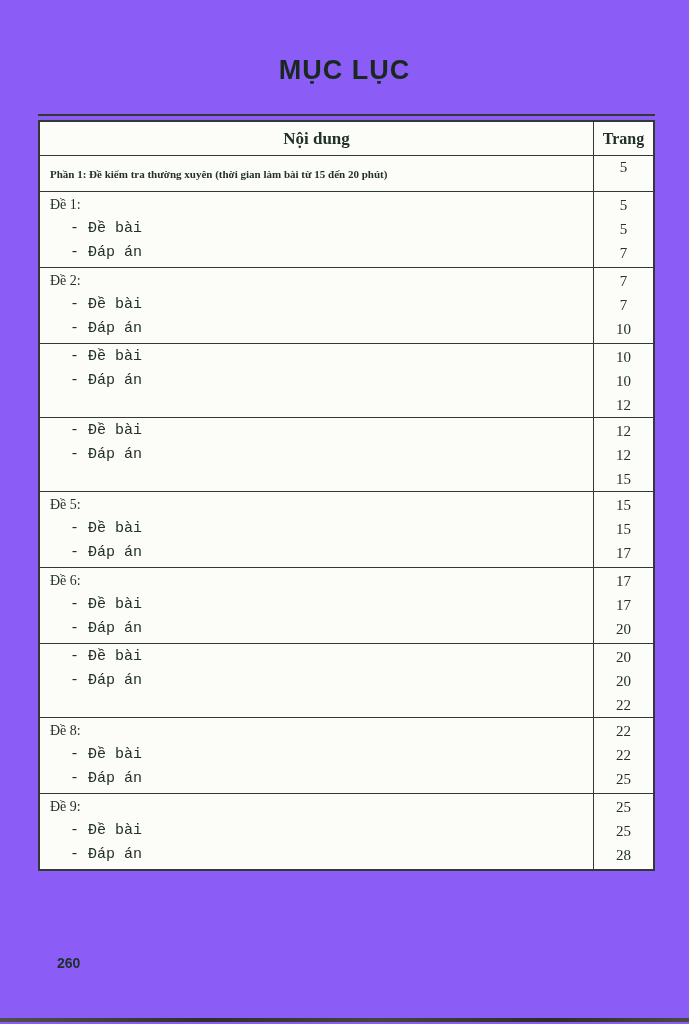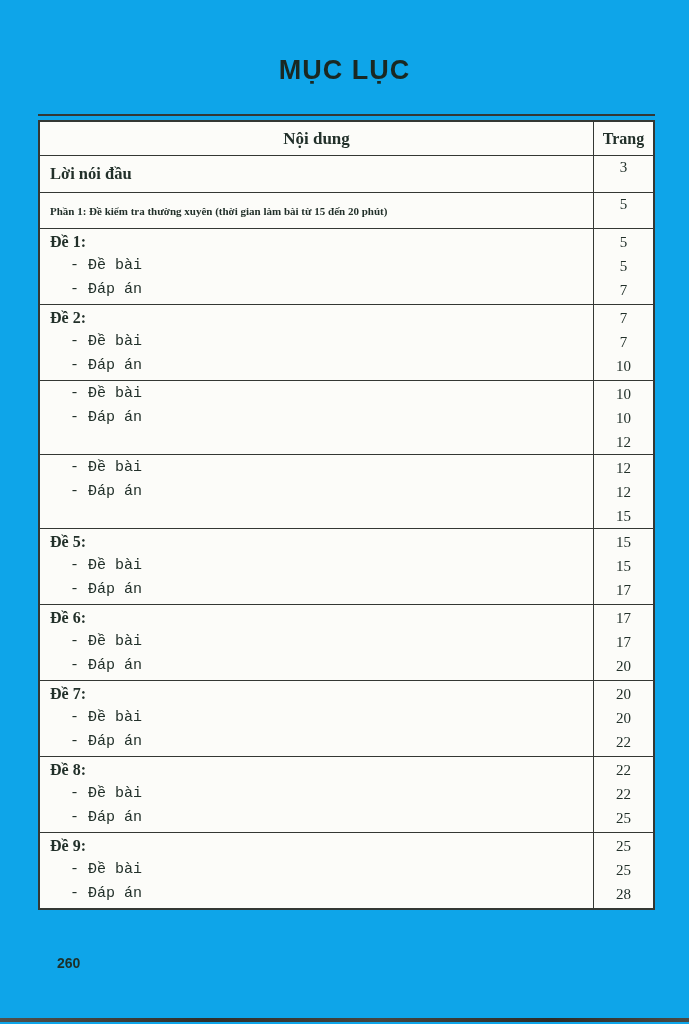--- a/index.html
+++ b/index.html
@@ -2,21 +2,21 @@
 <html><head>
 <meta charset="utf-8">
 <style>
   html, body { margin: 0; padding: 0; }
   body { background: #fcfcf9; }
 
   .sheet {
     position: relative;
     width: 689px;
     height: 1024px;
-    background: #0ea5e9;
+    background: #8b5cf6;
     font-family: "Liberation Serif", serif;
     color: #22302a;
     overflow: hidden;
   }
 
   .page-title {
     position: absolute;
     top: 55px;
     left: 0;
     width: 100%;
@@ -75,21 +75,21 @@
     padding: 0 4px 0 10px;
     font-weight: 700;
     min-height: 35px;
   }
   .simple-row.r0 .content { font-size: 16.5px; min-height: 36px; }
   .simple-row.r1 .content { font-size: 11px; min-height: 35px; }
   .simple-row .pagecol { padding-top: 3px; }
 
   
   .group .content { padding: 1px 0 2px 10px; }
-  .g-title { font-weight: 700; font-size: 16px; line-height: 24px; }
+  .g-title { font-weight: 400; font-size: 14px; line-height: 24px; }
   .g-sub   { font-size: 15px; line-height: 24px; padding-left: 20px; font-family: Liberation Mono, monospace; }
   .group .pagecol { padding-top: 1px; }
   .num { line-height: 24px; font-size: 15px; }
 
   .footer-page {
     position: absolute;
     left: 42px;
     top: 955px;
     font-family: "Liberation Sans", sans-serif;
     font-weight: 700;
@@ -117,24 +117,20 @@
   <div class="toc-wrap">
     <div class="outer-topline"></div>
 
     <div class="toc">
 
       <div class="row header-row">
         <div class="content">Nội dung</div>
         <div class="pagecol">Trang</div>
       </div>
 
-      <div class="row simple-row r0">
-        <div class="content">Lời nói đầu</div>
-        <div class="pagecol">3</div>
-      </div>
 
       <div class="row simple-row r1">
         <div class="content">Phần 1: Đề kiểm tra thường xuyên (thời gian làm bài từ 15 đến 20 phút)</div>
         <div class="pagecol">5</div>
       </div>
 
       <div class="row group">
         <div class="content">
           <div class="g-title">Đề 1:</div>
           <div class="g-sub">- Đề bài</div>
@@ -205,21 +201,20 @@
         </div>
         <div class="pagecol">
           <div class="num">17</div>
           <div class="num">17</div>
           <div class="num">20</div>
         </div>
       </div>
 
       <div class="row group">
         <div class="content">
-          <div class="g-title">Đề 7:</div>
           <div class="g-sub">- Đề bài</div>
           <div class="g-sub">- Đáp án</div>
         </div>
         <div class="pagecol">
           <div class="num">20</div>
           <div class="num">20</div>
           <div class="num">22</div>
         </div>
       </div>
 

